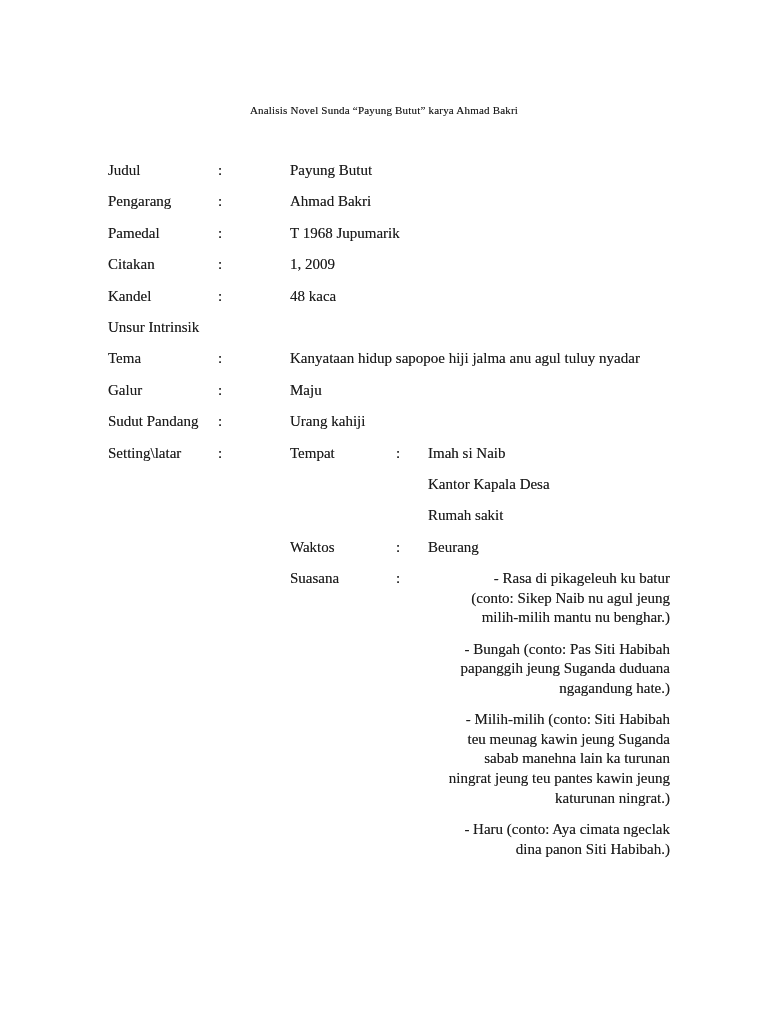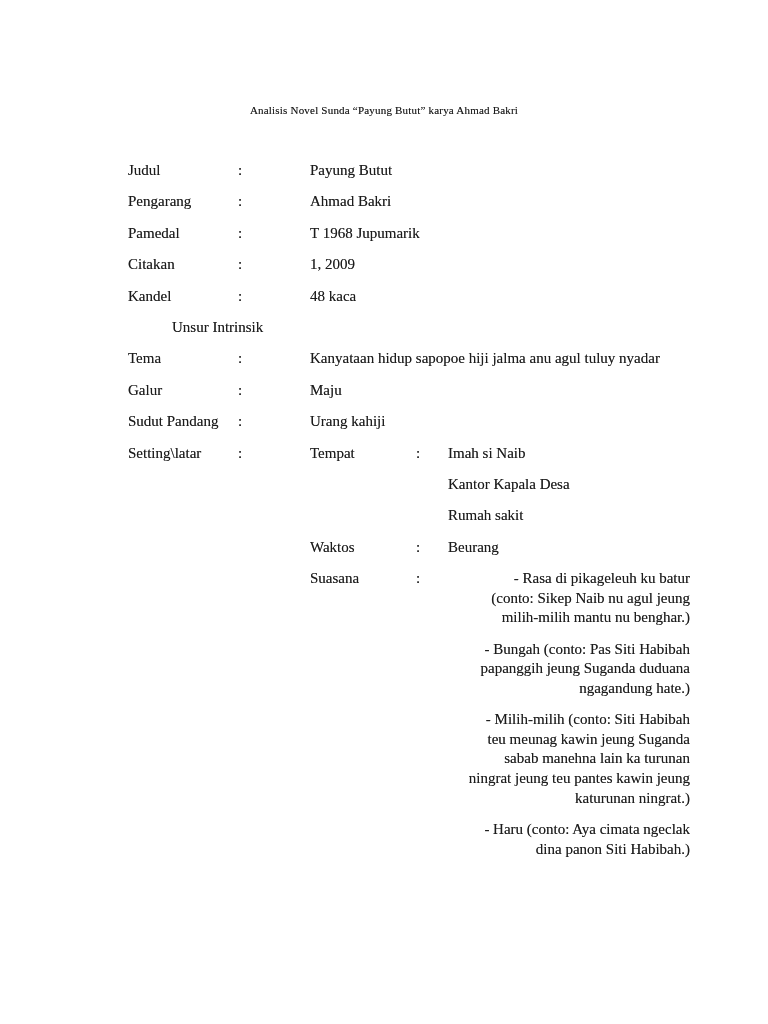--- a/index.html
+++ b/index.html
@@ -23,21 +23,21 @@
     left: 0;
     width: 768px;
     text-align: center;
     font-size: 11px;
     line-height: 19.6px;
     letter-spacing: 0.2px;
   }
   .content {
     position: absolute;
     top: 161px;
-    left: 128px;
+    left: 108px;
     width: 562px;
   }
   .row {
     display: grid;
     grid-template-columns: 110px 72px 1fr;
     align-items: start;
     line-height: 19.6px;
     margin-bottom: 11.8px;
   }
   .row:last-child { margin-bottom: 0; }
@@ -83,21 +83,21 @@
     <span class="val">1, 2009</span>
   </div>
 
   <div class="row">
     <span class="lbl">Kandel</span>
     <span class="colon">:</span>
     <span class="val">48 kaca</span>
   </div>
 
   <div class="row">
-    <span class="lbl" style="grid-column: 1 / span 3; margin-left: 44px;">Unsur Intrinsik</span>
+    <span class="lbl" style="grid-column: 1 / span 3;">Unsur Intrinsik</span>
   </div>
 
   <div class="row">
     <span class="lbl">Tema</span>
     <span class="colon">:</span>
     <span class="val">Kanyataan hidup sapopoe hiji jalma anu agul tuluy nyadar</span>
   </div>
 
   <div class="row">
     <span class="lbl">Galur</span>

